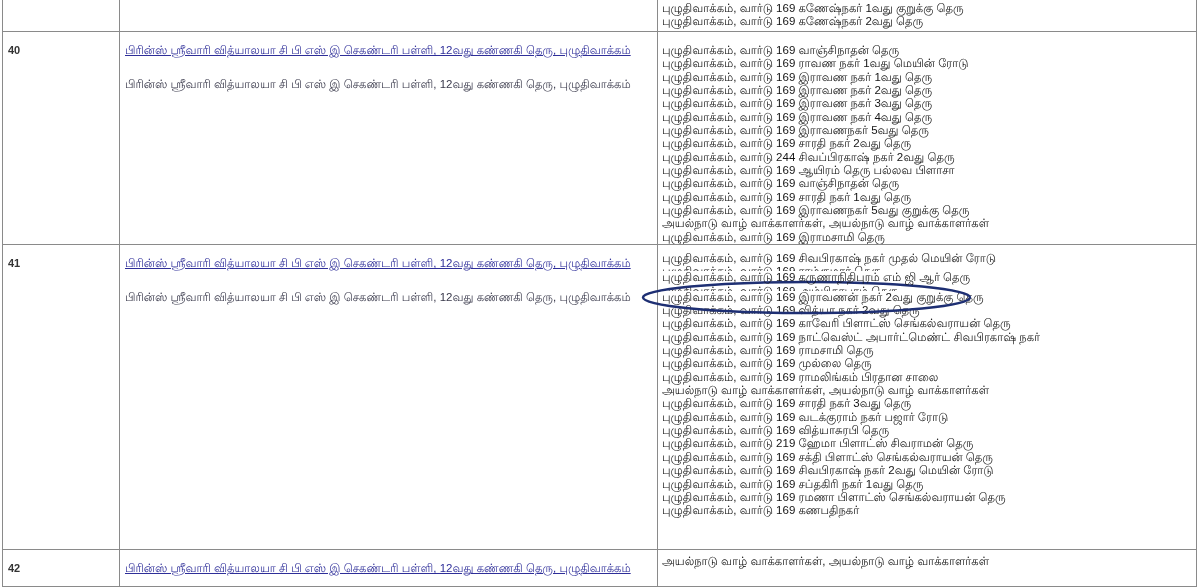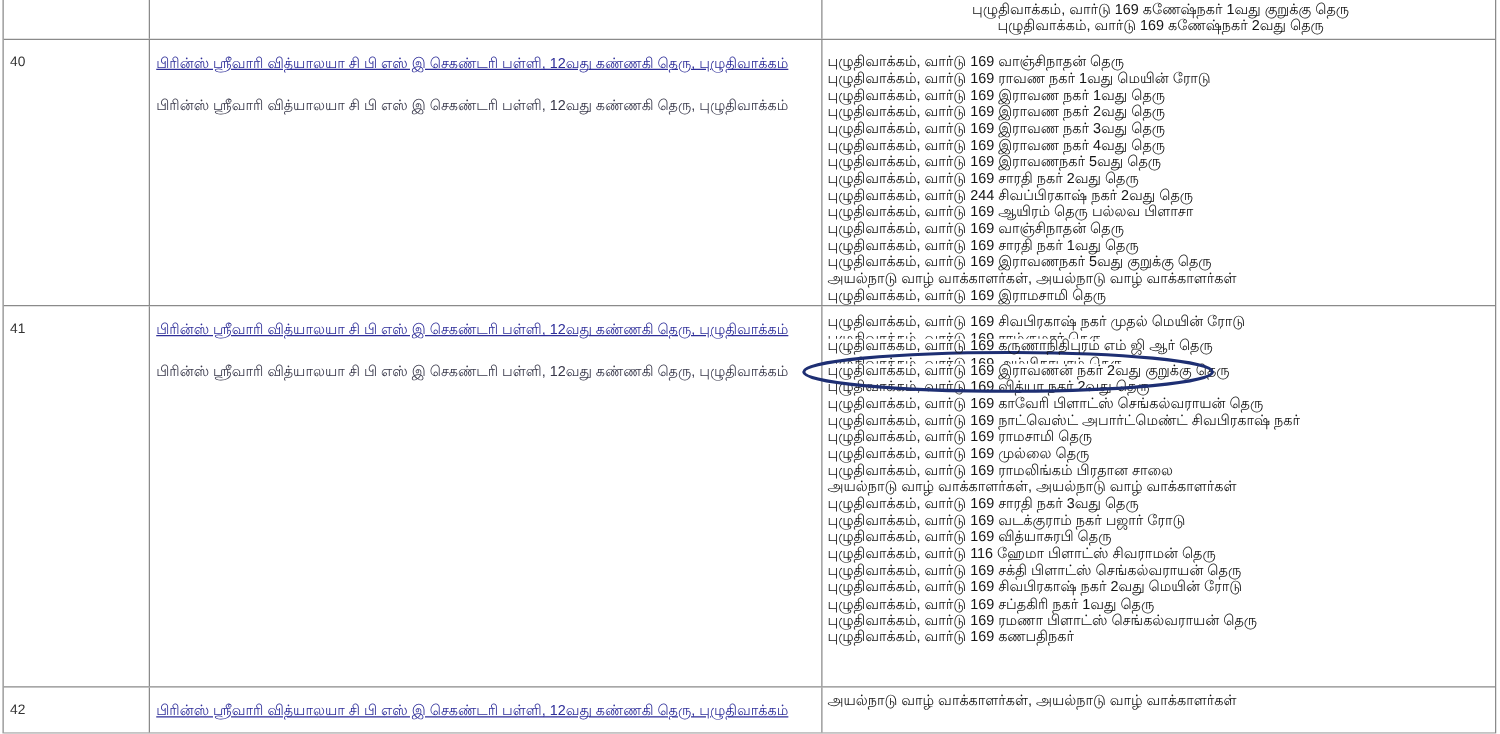--- a/index.html
+++ b/index.html
@@ -3,37 +3,37 @@
 <meta charset="utf-8">
 <style>
   html,body{margin:0;padding:0;background:#fff;}
   body{font-family:"Liberation Sans","DejaVu Sans",sans-serif;}
   #page{position:relative;width:1200px;height:587px;overflow:hidden;background:#fff;}
   .tbl{position:absolute;left:2px;top:-1px;width:1193px;border-left:1px solid #8a8a8a;border-right:1px solid #8a8a8a;}
   .row{display:flex;border-bottom:1px solid #8a8a8a;box-sizing:border-box;}
   .row:first-child{border-top:1px solid #8a8a8a;}
   .cell{box-sizing:border-box;overflow:hidden;}
   .c-num{width:117px;border-right:1px solid #8a8a8a;padding:12px 0 0 5px;
-         font-size:11px;color:#333;}
+         font-size:11px;color:#333;font-weight:bold;}
   .c-school{width:538px;border-right:1px solid #8a8a8a;padding:12px 0 0 5px;}
   .c-streets{width:537px;padding:0 0 0 4px;}
   .school-link{display:block;font-size:11.5px;color:#2e2e99;text-decoration:underline;
                white-space:nowrap;cursor:pointer;}
   .school-plain{display:block;font-size:11.5px;color:#38384a;margin-top:20px;white-space:nowrap;}
   .street-line{font-size:11.5px;line-height:13.35px;color:#141414;white-space:nowrap;position:relative;z-index:1;}
   .street-line.clipped{height:6px;overflow:hidden;z-index:1;}
   .street-line.circled{z-index:4;}
   #ellipse-annotation{position:absolute;left:641px;top:280px;width:331px;height:35px;z-index:3;pointer-events:none;}
 </style>
 </head>
 <body>
 
 <div id="page">
   <div class="tbl" id="tbl">
-      <div class="row" style="height: 33px; text-align: center;">
+      <div class="row" style="height: 33px;">
         <div class="cell c-num"></div>
         <div class="cell c-school"></div>
         <div class="cell c-streets" style="padding-top: 2px;">
           <div class="street-line">புழுதிவாக்கம், வார்டு 169 கணேஷ்நகர் 1வது குறுக்கு தெரு</div>
           <div class="street-line">புழுதிவாக்கம், வார்டு 169 கணேஷ்நகர் 2வது தெரு</div>
         </div>
       </div>
       <div class="row" style="height: 213px;">
         <div class="cell c-num">40</div>
         <div class="cell c-school">
@@ -73,21 +73,21 @@
           <div class="street-line">புழுதிவாக்கம், வார்டு 169 வித்யா நகர் 2வது தெரு</div>
           <div class="street-line">புழுதிவாக்கம், வார்டு 169 காவேரி பிளாட்ஸ் செங்கல்வராயன் தெரு</div>
           <div class="street-line">புழுதிவாக்கம், வார்டு 169 நாட்வெஸ்ட் அபார்ட்மெண்ட் சிவபிரகாஷ் நகர்</div>
           <div class="street-line">புழுதிவாக்கம், வார்டு 169 ராமசாமி தெரு</div>
           <div class="street-line">புழுதிவாக்கம், வார்டு 169 முல்லை தெரு</div>
           <div class="street-line">புழுதிவாக்கம், வார்டு 169 ராமலிங்கம் பிரதான சாலை</div>
           <div class="street-line">அயல்நாடு வாழ் வாக்காளர்கள், அயல்நாடு வாழ் வாக்காளர்கள்</div>
           <div class="street-line">புழுதிவாக்கம், வார்டு 169 சாரதி நகர் 3வது தெரு</div>
           <div class="street-line">புழுதிவாக்கம், வார்டு 169 வடக்குராம் நகர் பஜார் ரோடு</div>
           <div class="street-line">புழுதிவாக்கம், வார்டு 169 வித்யாசுரபி தெரு</div>
-          <div class="street-line">புழுதிவாக்கம், வார்டு 116 ஹேமா பிளாட்ஸ் சிவராமன் தெரு</div>
+          <div class="street-line">புழுதிவாக்கம், வார்டு 219 ஹேமா பிளாட்ஸ் சிவராமன் தெரு</div>
           <div class="street-line">புழுதிவாக்கம், வார்டு 169 சக்தி பிளாட்ஸ் செங்கல்வராயன் தெரு</div>
           <div class="street-line">புழுதிவாக்கம், வார்டு 169 சிவபிரகாஷ் நகர் 2வது மெயின் ரோடு</div>
           <div class="street-line">புழுதிவாக்கம், வார்டு 169 சப்தகிரி நகர் 1வது தெரு</div>
           <div class="street-line">புழுதிவாக்கம், வார்டு 169 ரமணா பிளாட்ஸ் செங்கல்வராயன் தெரு</div>
           <div class="street-line">புழுதிவாக்கம், வார்டு 169 கணபதிநகர்</div>
         </div>
       </div>
       <div class="row" style="height: 37px;">
         <div class="cell c-num">42</div>
         <div class="cell c-school">

